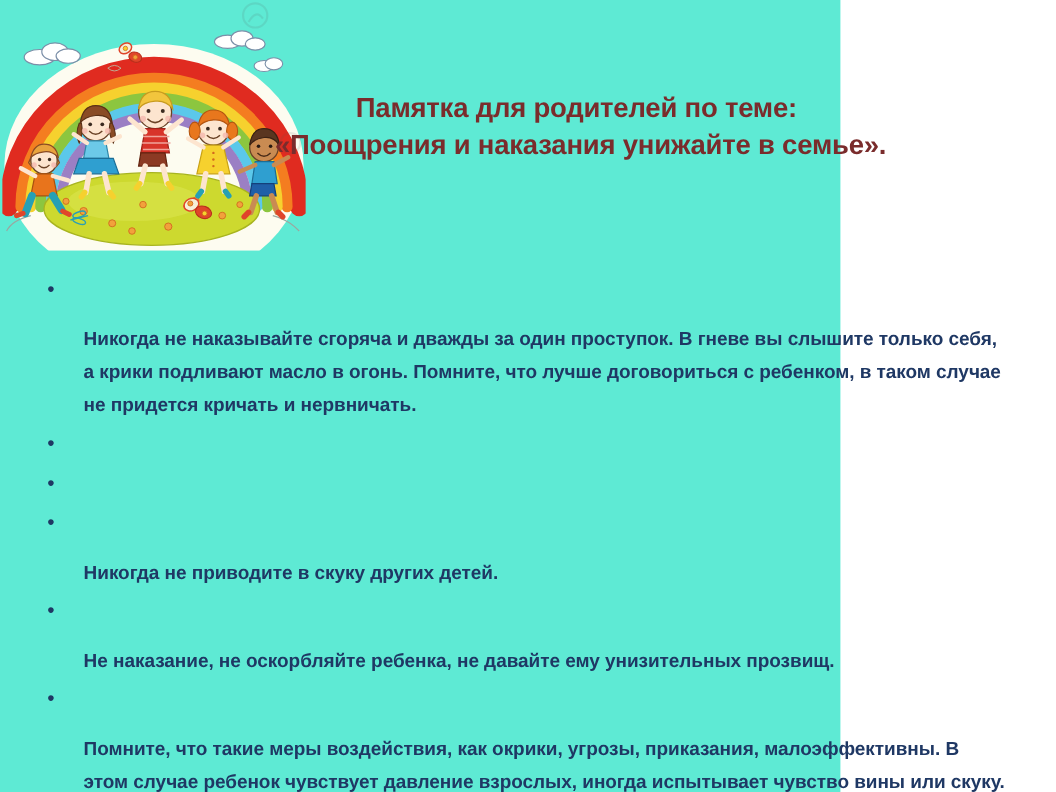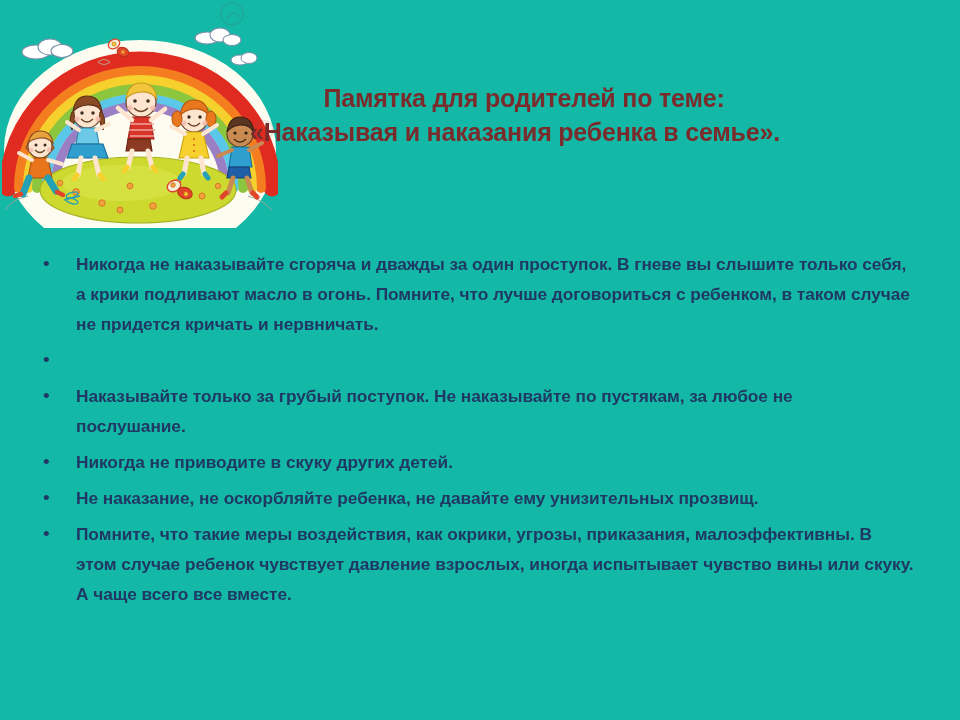--- a/index.html
+++ b/index.html
@@ -4,21 +4,21 @@
 <title>Памятка для родителей</title>
 <style>
   html,body{margin:0;padding:0;}
   body{
     width:960px;height:720px;
     background:#ffffff;
     font-family:"Liberation Sans","DejaVu Sans",sans-serif;
     overflow:hidden;
     position:relative;
   }
-  .slide{position:relative;width:960px;height:720px;background:#14b8a6;}
+  .slide{position:relative;width:764px;height:720px;background:#5eead4;}
 
   
   .illus{
     position:absolute;left:2px;top:0;width:276px;height:228px;
     overflow:hidden;
   }
   .illus svg{display:block;width:276px;height:228px;}
 
   
   .title-block{
@@ -56,21 +56,21 @@
     user-select:none;
   }
   .bullet-text{
     flex:1 1 auto;
     color:#1f3864;
     font-weight:bold;
     font-size:17.3px;
     line-height:30px;
     letter-spacing:-0.05px;
   }
-  .b-wide{max-width:838px;}
+  .b-wide{max-width:838px;margin-top:44px;}
   .b-mid{max-width:790px;}
 </style>
 </head>
 <body>
 
 <div class="slide">
 
   <div class="illus">
     <svg viewBox="0 0 276 228" xmlns="http://www.w3.org/2000/svg">
       <defs>
@@ -247,37 +247,36 @@
           <circle cx="230" cy="14" r="11" fill="none" stroke="#555" stroke-width="2"></circle>
           <path d="M224 20 q7 -12 13 -3" fill="none" stroke="#555" stroke-width="2"></path>
           <circle cx="262" cy="130" r="9" fill="none" stroke="#555" stroke-width="2"></circle>
         </g>
       </g>
     </svg>
   </div>
 
   <div class="title-block">
     <div class="title-line l1">Памятка для родителей по теме:</div>
-    <div class="title-line l2">«Наказывая и наказания ребенка в семье».</div>
+    <div class="title-line l2">«Поощрения и наказания унижайте в семье».</div>
   </div>
 
   <div class="list">
 
     <div class="bullet-row">
       <div class="bullet-mark">•</div>
       <div class="bullet-text b-wide">Никогда не наказывайте сгоряча и дважды за один проступок. В гневе вы слышите только себя, а крики подливают масло в огонь. Помните, что лучше договориться с ребенком, в таком случае не придется кричать и нервничать.</div>
     </div>
 
     <div class="bullet-row">
       <div class="bullet-mark">•</div>
     </div>
 
     <div class="bullet-row">
       <div class="bullet-mark">•</div>
-      <div class="bullet-text b-mid">Наказывайте только за грубый поступок. Не наказывайте по пустякам, за любое не послушание.</div>
     </div>
 
     <div class="bullet-row">
       <div class="bullet-mark">•</div>
       <div class="bullet-text b-wide">Никогда не приводите в скуку других детей.</div>
     </div>
 
     <div class="bullet-row">
       <div class="bullet-mark">•</div>
       <div class="bullet-text b-wide">Не наказание, не оскорбляйте ребенка, не давайте ему унизительных прозвищ.</div>

